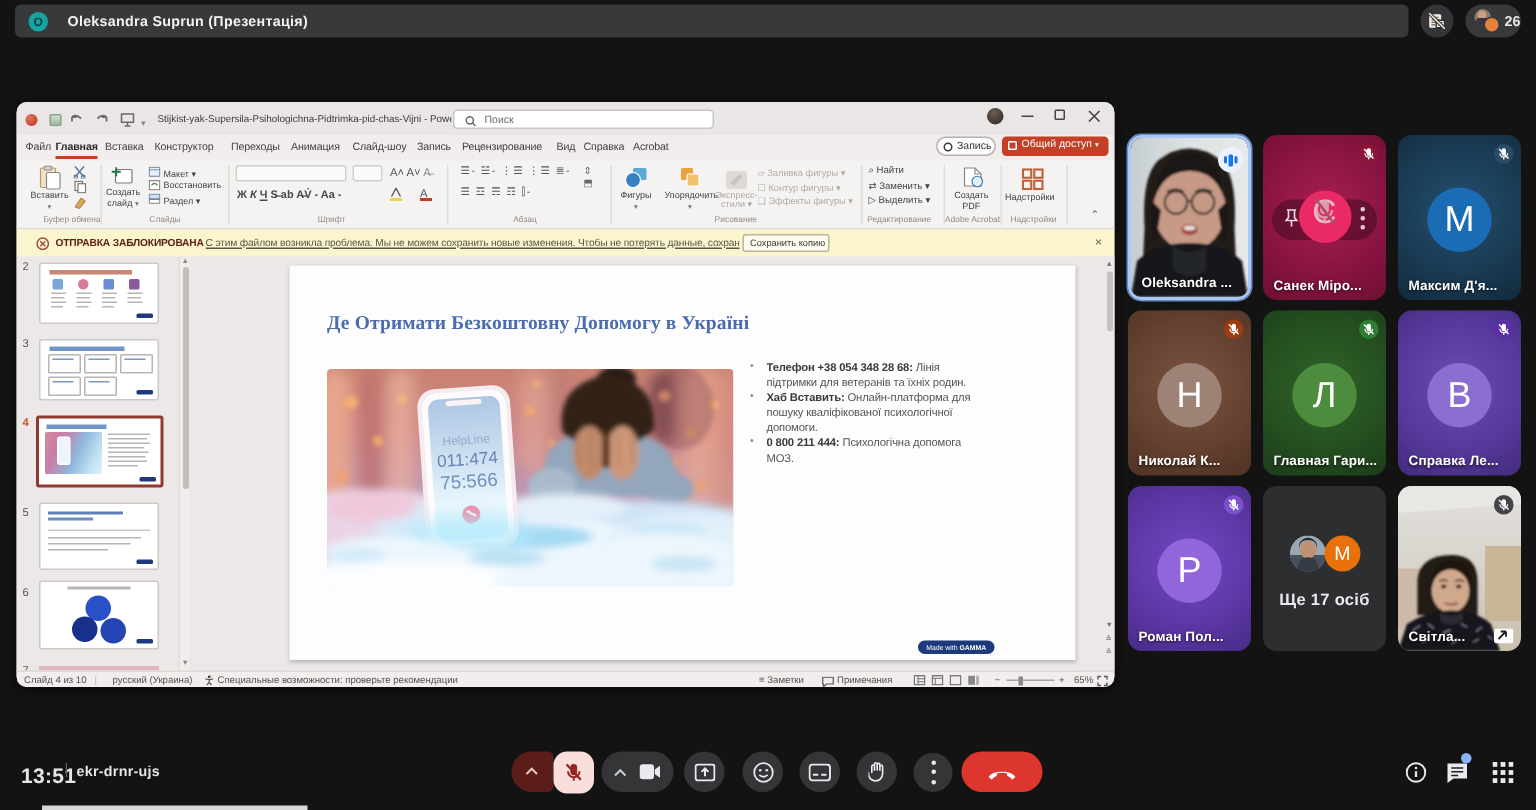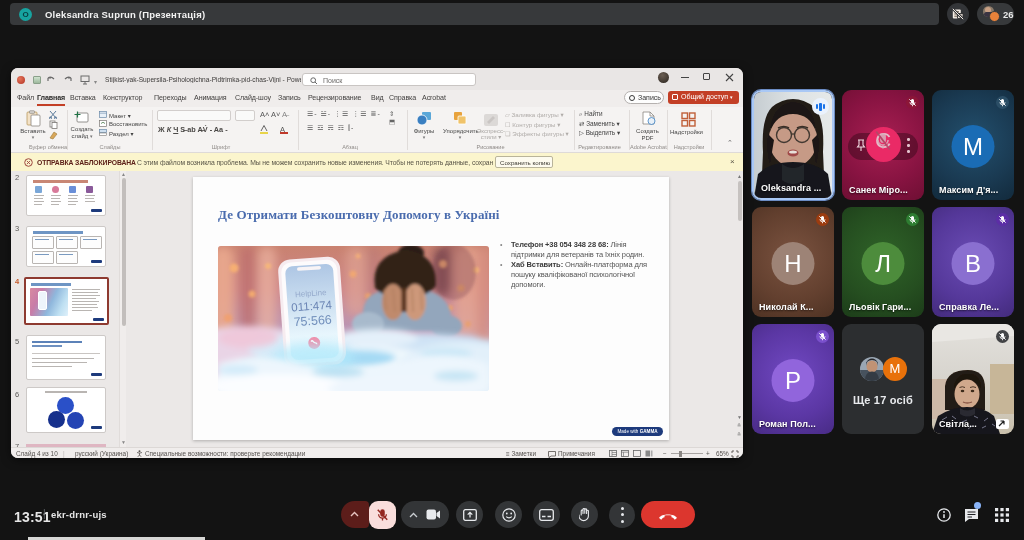--- a/index.html
+++ b/index.html
@@ -333,21 +333,21 @@
       <div class="abs" style="left:15px;top:273px;width:80px;height:5px;background:#dfb6c2;"></div>
 
       <div class="abs" style="left:108px;top:0px;width:7px;height:276px;background:#f0edec;border-left:1px solid #e0dcda;">
         <div class="abs" style="left:1px;top:0px;font-size:5px;color:#888;">▲</div>
         <div class="abs" style="left:1.5px;top:7px;width:4px;height:148px;background:#c2bebc;border-radius:2px;"></div>
         <div class="abs" style="left:1px;top:268px;font-size:5px;color:#888;">▼</div>
       </div>
 
       <div class="abs" style="left:115px;top:0;width:617px;height:276px;background:#ebe8e7;">
 
-        <div class="abs" style="left:67px;top:6px;width:476px;height:263px;background:#fdfdfd;box-shadow:0 1px 3px rgba(0,0,0,.25);">
+        <div class="abs" style="left:67px;top:6px;width:524px;height:263px;background:#fdfdfd;box-shadow:0 1px 3px rgba(0,0,0,.25);">
           <div class="abs" style="left:25px;top:30px;font-family:'Liberation Serif',serif;font-size:13px;font-weight:bold;color:#4a6cae;letter-spacing:.1px;">Де Отримати Безкоштовну Допомогу в Україні</div>
           <div class="abs" id="photo" style="left:25px;top:69px;width:271px;height:145px;border-radius:3px;overflow:hidden;">
             <svg width="271" height="145" viewBox="0 0 271 145">
               <defs>
                 <linearGradient id="pbg" x1="0" y1="0" x2="0" y2="1">
                   <stop offset="0" stop-color="#c98270"></stop>
                     <stop offset=".3" stop-color="#cd8689"></stop>
                   <stop offset=".55" stop-color="#bd95b2"></stop>
                     <stop offset=".75" stop-color="#ccd9ec"></stop>
                   <stop offset="1" stop-color="#e2eef8"></stop>
@@ -442,20 +442,21 @@
                 <ellipse cx="120" cy="126" rx="26" ry="5" fill="#8ecdea" opacity=".55"></ellipse>
                 <ellipse cx="238" cy="130" rx="22" ry="5" fill="#a0d4ec" opacity=".5"></ellipse>
                 <ellipse cx="20" cy="124" rx="20" ry="5" fill="#c2e4f6" opacity=".6"></ellipse>
               </g>
             </svg>
           </div>
           <div class="abs" style="left:305px;top:63px;width:168px;">
             <ul id="blts">
               <li><b>Телефон +38 054 348 28 68:</b> Лінія<br>підтримки для ветеранів та їхніх родин.</li>
               <li><b>Хаб Вставить:</b> Онлайн-платформа для<br>пошуку кваліфікованої психологічної<br>допомоги.</li>
+              <li><b>0 800 211 444:</b> Психологічна допомога<br>МОЗ.</li>
             </ul>
           </div>
           <div class="abs" style="left:419px;top:250px;width:51px;height:9px;background:#1d3a7c;border-radius:4.5px;color:#fff;font-size:4.6px;text-align:center;line-height:9px;">Made with <b>GAMMA</b></div>
         </div>
 
         <div class="abs" style="left:610px;top:0;width:7px;height:276px;">
           <div class="abs" style="left:1px;top:2px;font-size:5px;color:#777;">▲</div>
           <div class="abs" style="left:1.5px;top:10px;width:4px;height:40px;background:#c6c2c0;border-radius:2px;"></div>
           <div class="abs" style="left:1px;top:243px;font-size:5px;color:#777;">▼</div>
           <div class="abs" style="left:1px;top:251px;font-size:5px;color:#777;">≙</div>
@@ -594,21 +595,21 @@
 
   <div class="tile" style="left:842px;top:207px;background:radial-gradient(circle at 50% 45%, #2f6328 0%, #254e20 60%, #1c3c19 100%);">
     <div class="avcirc" style="background:#4d8c3c;">Л</div>
     <div class="micb" style="background:#2e7d32;">
       <svg width="9" height="9" viewBox="0 0 12 12">
           <path d="M6 1.2 a2 2 0 0 1 2 2 v2.6 a2 2 0 0 1 -4 0 v-2.6 a2 2 0 0 1 2 -2 z" fill="#fff"></path>
           <path d="M2.6 5.6 a3.4 3.4 0 0 0 6.8 0 M6 9 v2" stroke="#fff" stroke-width="1.1" fill="none"></path>
           <path d="M1.8 1.8 L10.2 10.2" stroke="#fff" stroke-width="1.3"></path>
         </svg>
     </div>
-    <div class="tname">Льовік Гари...</div>
+    <div class="tname">Главная Гари...</div>
   </div>
 
   <div class="tile" style="left:932px;top:207px;background:radial-gradient(circle at 50% 45%, #6a4cb4 0%, #55389a 60%, #432b7c 100%);">
     <div class="avcirc" style="background:#8a6fd0;">В</div>
     <div class="micb" style="background:#5c2ea6;">
       <svg width="9" height="9" viewBox="0 0 12 12">
           <path d="M6 1.2 a2 2 0 0 1 2 2 v2.6 a2 2 0 0 1 -4 0 v-2.6 a2 2 0 0 1 2 -2 z" fill="#fff"></path>
           <path d="M2.6 5.6 a3.4 3.4 0 0 0 6.8 0 M6 9 v2" stroke="#fff" stroke-width="1.1" fill="none"></path>
           <path d="M1.8 1.8 L10.2 10.2" stroke="#fff" stroke-width="1.3"></path>
         </svg>

